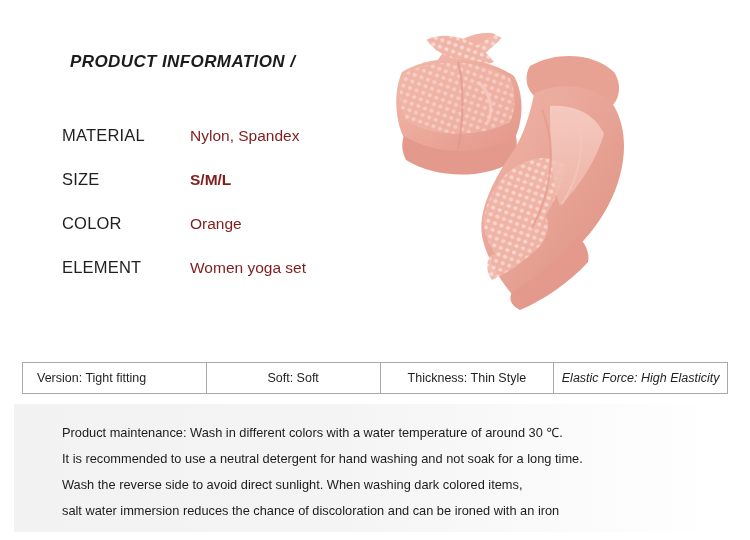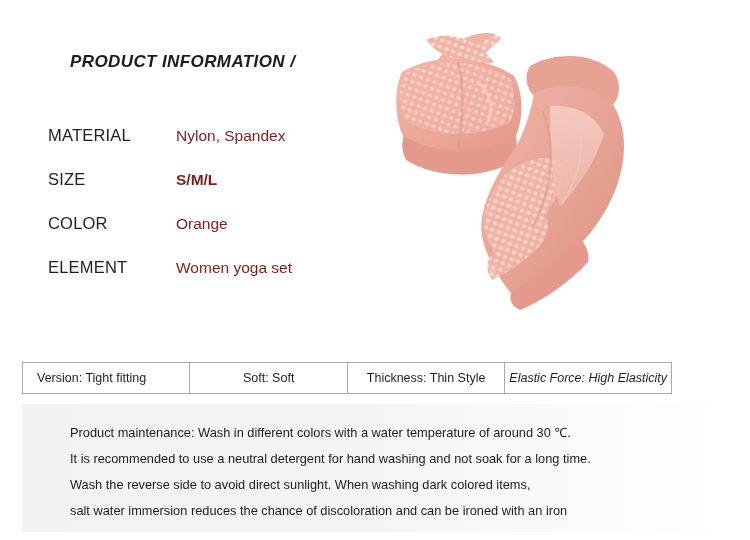--- a/index.html
+++ b/index.html
@@ -30,21 +30,21 @@
     font-weight: bold;
     font-style: italic;
     letter-spacing: 0.4px;
     color: #1c1c1c;
     white-space: nowrap;
   }
 
   
   .spec-list {
     position: absolute;
-    left: 48px;
+    left: 62px;
     top: 126px;
     width: 330px;
   }
   .spec-row {
     display: flex;
     align-items: baseline;
     height: 44px;
   }
   .spec-label {
     width: 128px;
@@ -70,21 +70,21 @@
   }
   .art-svg {
     display: block;
   }
 
   
   .attr-table {
     position: absolute;
     left: 22px;
     top: 362px;
-    width: 650px;
+    width: 706px;
     height: 32px;
     display: flex;
     border: 1px solid #a9a9a9;
     box-sizing: border-box;
     background: #ffffff;
   }
   .attr-cell {
     flex: 1 1 0;
     display: flex;
     align-items: center;
@@ -101,21 +101,21 @@
     padding-left: 14px;
   }
   .attr-cell:last-child {
     border-right: none;
     font-style: italic;
   }
 
   
   .maint-block {
     position: absolute;
-    left: 22px;
+    left: 14px;
     top: 404px;
     width: 706px;
     height: 128px;
     background: linear-gradient(to right, #f2f2f2 0%, #f4f4f4 45%, #fbfbfb 80%, #ffffff 100%);
     padding: 16px 0 0 0;
     box-sizing: border-box;
   }
   .maint-line {
     font-size: 12.8px;
     color: #1c1c1c;

